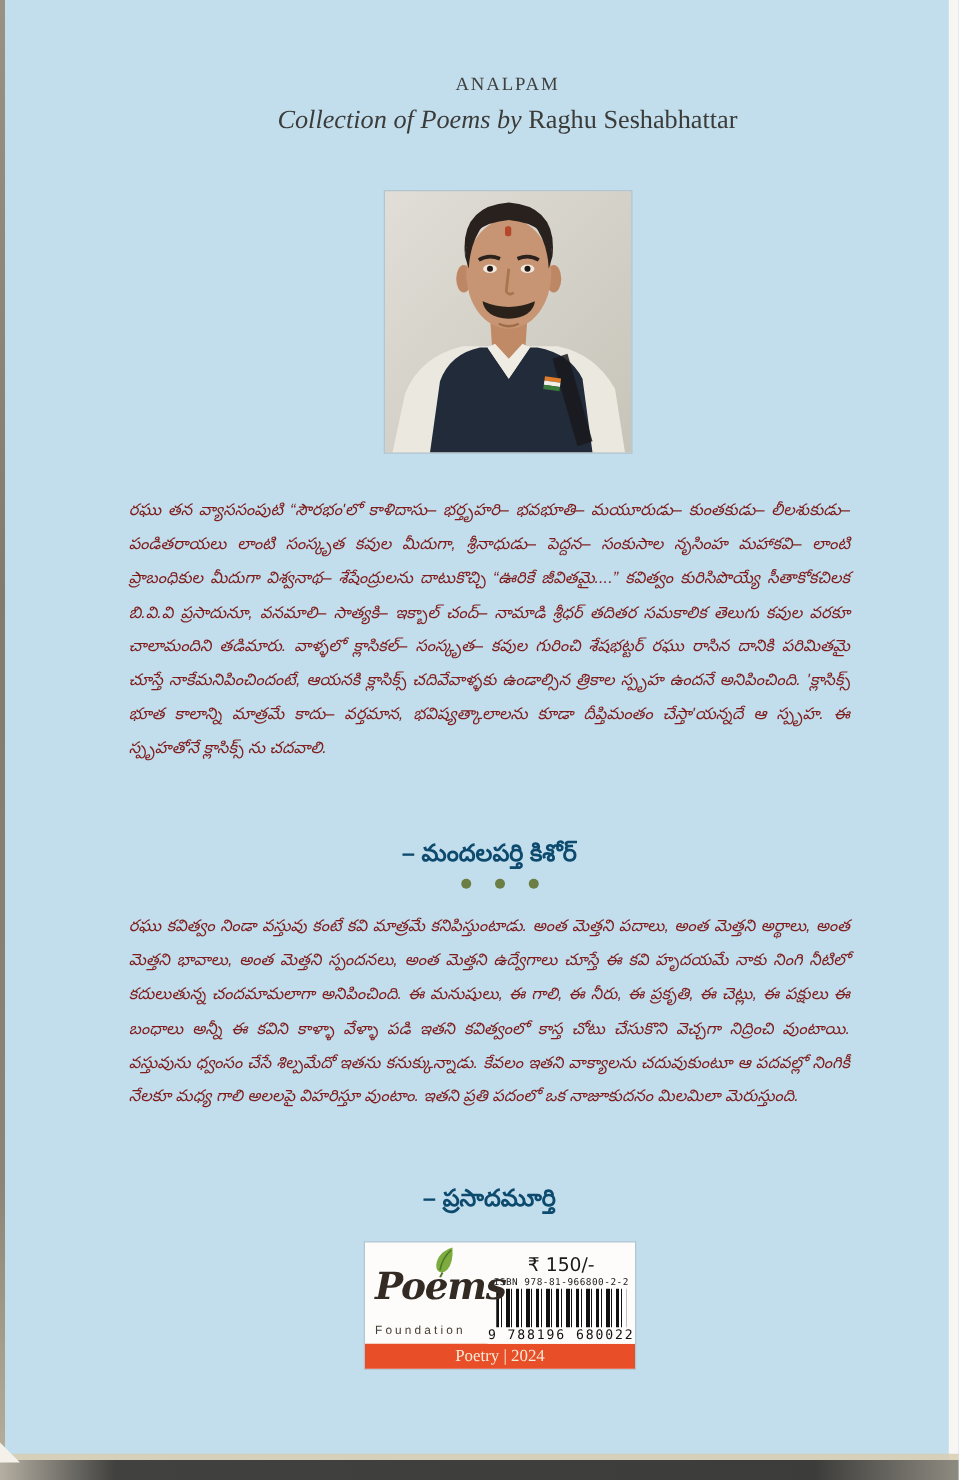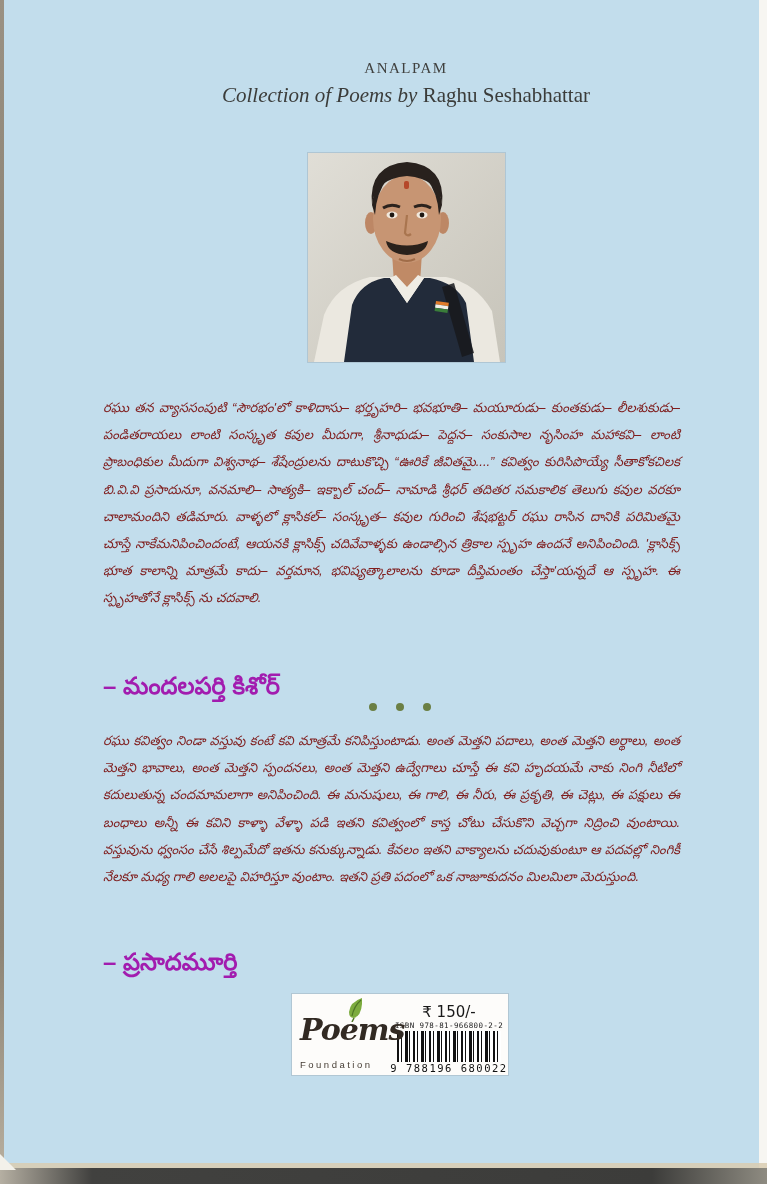--- a/index.html
+++ b/index.html
@@ -27,22 +27,22 @@
   
   .photo{position:absolute;left:308px;top:153px;width:197px;height:209px;
     background:#d5d2c8;box-shadow:0 0 0 1px rgba(120,130,140,.25);}
   .photo svg{display:block;}
 
   
   .blurb{position:absolute;left:103px;width:577px;
     font-size:13px;line-height:27.2px;color:#7f1d1d;text-align:justify;font-style:italic;}
   .blurb1{top:394px;}
   .blurb2{top:727px;}
-  .attribution{position:absolute;left:103px;width:577px;text-align:left;
-    font-size:24px;font-weight:bold;color:#a21caf;}
+  .attribution{position:absolute;left:103px;width:577px;text-align:center;
+    font-size:19px;font-weight:bold;color:#0c4a6e;}
   .attr1{top:672px;}
   .attr2{top:948px;}
 
   
   .dots{position:absolute;left:103px;top:703px;width:594px;
     display:flex;justify-content:center;gap:19px;}
   .dots .dot{width:8px;height:8px;border-radius:50%;background:#6b7f44;}
 
   
   .label{position:absolute;left:292px;top:994px;width:216px;background:#fdfcfa;
@@ -161,13 +161,14 @@
       <div class="logo-script">Poems</div>
       <div class="logo-sub">Foundation</div>
     </div>
     <div class="code-col">
       <div class="price">₹ 150/-</div>
       <div class="isbn">ISBN 978-81-966800-2-2</div>
       <div class="bars"></div>
       <div class="barcode-digits">9 788196 680022</div>
     </div>
   </div>
+  <div class="band">Poetry | 2024</div>
 </div>
 
 </body></html>

